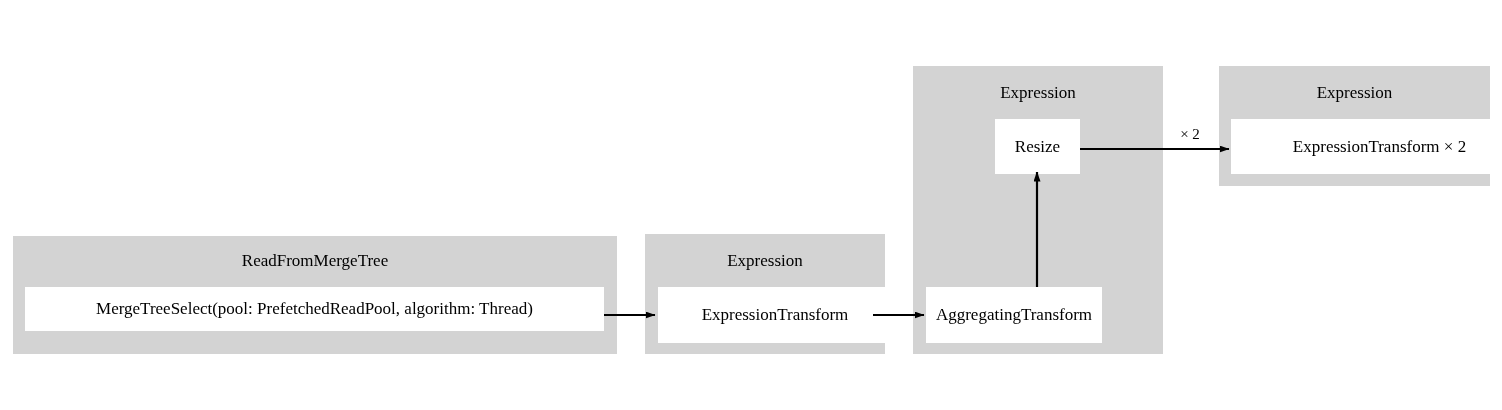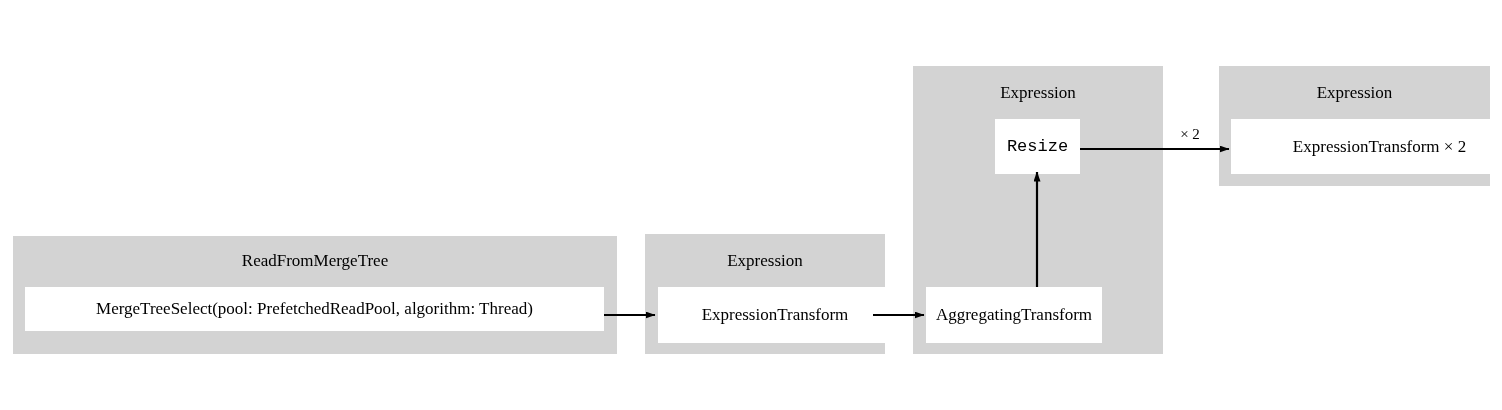--- a/index.html
+++ b/index.html
@@ -68,21 +68,21 @@
   <div class="cluster" style="left:645px; top:234px; width:240px; height:120px;">
     <div class="cluster-label" style="top:18px;">Expression</div>
   </div>
   <div class="node" style="left:658px; top:287px; width:234px; height:56px;">
     <span>ExpressionTransform</span>
   </div>
 
   <div class="cluster" style="left:913px; top:66px; width:250px; height:288px;">
     <div class="cluster-label" style="top:18px;">Expression</div>
   </div>
-  <div class="node" style="left:995px; top:119px; width:85px; height:55px;font-family:Liberation Mono, monospace;">
+  <div class="node" style="left:995px; top:119px; width:85px; height:55px;">
     <span>Resize</span>
   </div>
   <div class="node" style="left:926px; top:287px; width:176px; height:56px;">
     <span>AggregatingTransform</span>
   </div>
 
   <div class="cluster" style="left:1219px; top:66px; width:271px; height:120px;">
     <div class="cluster-label" style="top:18px;">Expression</div>
   </div>
   <div class="node" style="left:1231px; top:119px; width:297px; height:55px;">

